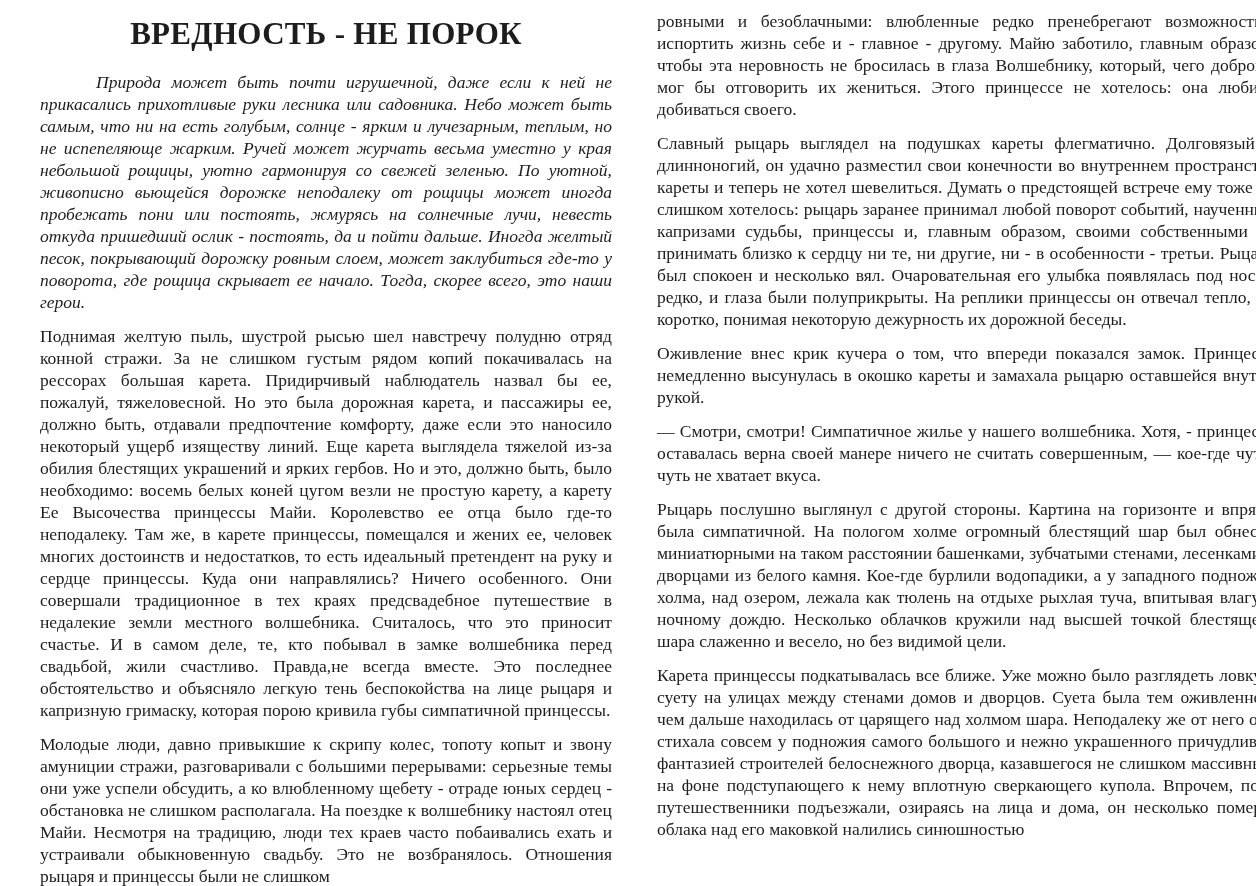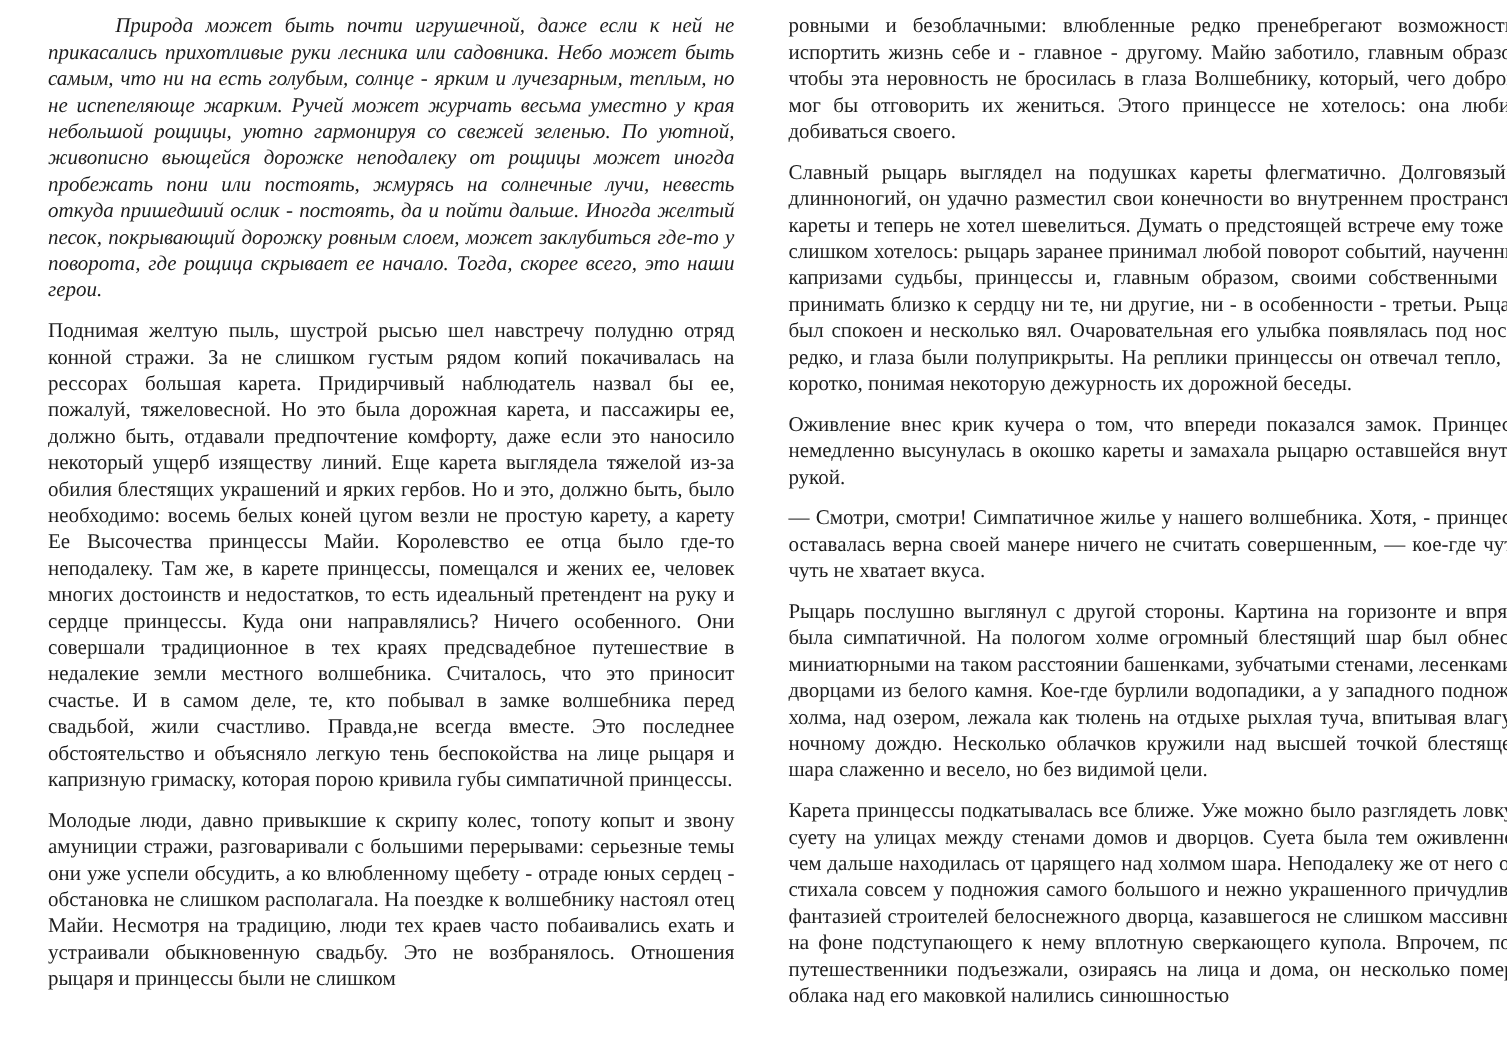--- a/index.html
+++ b/index.html
@@ -58,20 +58,21 @@
     text-indent: 56px;
     font-style: italic;
   }
 </style>
 </head>
 <body>
 
 <div class="page">
 
   <div class="column column-left">
+    <h1 class="doc-title">ВРЕДНОСТЬ - НЕ ПОРОК</h1>
     <p class="first-indent">Природа может быть почти игрушечной, даже если к ней не прикасались прихотливые руки лесника или садовника. Небо может быть самым, что ни на есть голубым, солнце - ярким и лучезарным, теплым, но не испепеляюще жарким. Ручей может журчать весьма уместно у края небольшой рощицы, уютно гармонируя со свежей зеленью. По уютной, живописно вьющейся дорожке неподалеку от рощицы может иногда пробежать пони или постоять, жмурясь на солнечные лучи, невесть откуда пришедший ослик - постоять, да и пойти дальше. Иногда желтый песок, покрывающий дорожку ровным слоем, может заклубиться где-то у поворота, где рощица скрывает ее начало. Тогда, скорее всего, это наши герои.</p>
     <p>Поднимая желтую пыль, шустрой рысью шел навстречу полудню отряд конной стражи. За не слишком густым рядом копий покачивалась на рессорах большая карета. Придирчивый наблюдатель назвал бы ее, пожалуй, тяжеловесной. Но это была дорожная карета, и пассажиры ее, должно быть, отдавали предпочтение комфорту, даже если это наносило некоторый ущерб изяществу линий. Еще карета выглядела тяжелой из-за обилия блестящих украшений и ярких гербов. Но и это, должно быть, было необходимо: восемь белых коней цугом везли не простую карету, а карету Ее Высочества принцессы Майи. Королевство ее отца было где-то неподалеку. Там же, в карете принцессы, помещался и жених ее, человек многих достоинств и недостатков, то есть идеальный претендент на руку и сердце принцессы. Куда они направлялись? Ничего особенного. Они совершали традиционное в тех краях предсвадебное путешествие в недалекие земли местного волшебника. Считалось, что это приносит счастье. И в самом деле, те, кто побывал в замке волшебника перед свадьбой, жили счастливо. Правда,не всегда вместе. Это последнее обстоятельство и объясняло легкую тень беспокойства на лице рыцаря и капризную гримаску, которая порою кривила губы симпатичной принцессы.</p>
     <p>Молодые люди, давно привыкшие к скрипу колес, топоту копыт и звону амуниции стражи, разговаривали с большими перерывами: серьезные темы они уже успели обсудить, а ко влюбленному щебету - отраде юных сердец - обстановка не слишком располагала. На поездке к волшебнику настоял отец Майи. Несмотря на традицию, люди тех краев часто побаивались ехать и устраивали обыкновенную свадьбу. Это не возбранялось. Отношения рыцаря и принцессы были не слишком</p>
   </div>
 
   <div class="column column-right">
     <p>ровными и безоблачными: влюбленные редко пренебрегают возможностью испортить жизнь себе и - главное - другому. Майю заботило, главным образом, чтобы эта неровность не бросилась в глаза Волшебнику, который, чего доброго, мог бы отговорить их жениться. Этого принцессе не хотелось: она любила добиваться своего.</p>
     <p>Славный рыцарь выглядел на подушках кареты флегматично. Долговязый и длинноногий, он удачно разместил свои конечности во внутреннем пространстве кареты и теперь не хотел шевелиться. Думать о предстоящей встрече ему тоже не слишком хотелось: рыцарь заранее принимал любой поворот событий, наученный капризами судьбы, принцессы и, главным образом, своими собственными не принимать близко к сердцу ни те, ни другие, ни - в особенности - третьи. Рыцарь был спокоен и несколько вял. Очаровательная его улыбка появлялась под носом редко, и глаза были полуприкрыты. На реплики принцессы он отвечал тепло, но коротко, понимая некоторую дежурность их дорожной беседы.</p>
     <p>Оживление внес крик кучера о том, что впереди показался замок. Принцесса немедленно высунулась в окошко кареты и замахала рыцарю оставшейся внутри рукой.</p>
     <p>— Смотри, смотри! Симпатичное жилье у нашего волшебника. Хотя, - принцесса оставалась верна своей манере ничего не считать совершенным, — кое-где чуть-чуть не хватает вкуса.</p>

